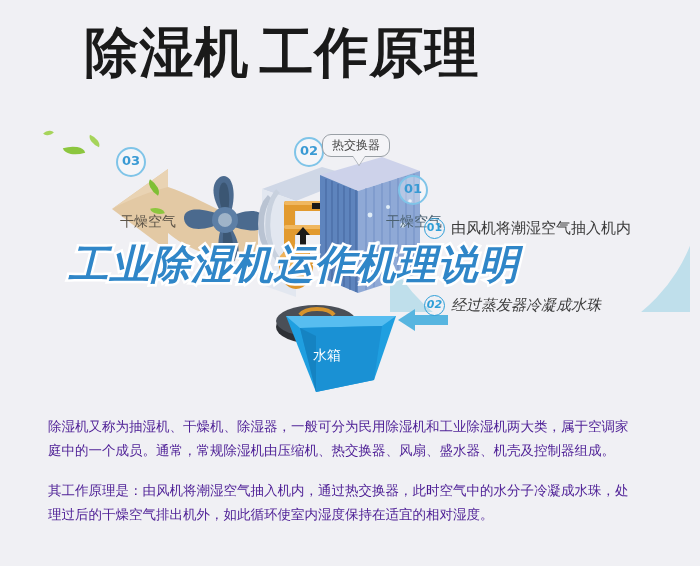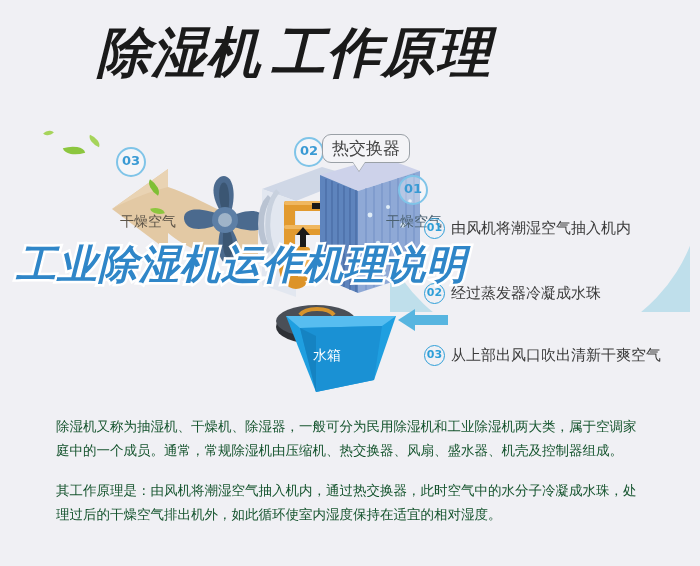--- a/index.html
+++ b/index.html
@@ -7,23 +7,22 @@
     width:700px;height:566px;
     background:#f0f0f4;
     font-family:"DejaVu Sans","Liberation Sans",sans-serif;
     overflow:hidden;
     position:relative;
   }
   .page{position:relative;width:700px;height:566px;background:#f0f0f4;}
 
   
   .header{
-    position:absolute;left:16px;top:24px;width:556px;
+    position:absolute;left:4px;top:24px;width:556px;
     text-align:center;
-    font-style:italic;
   }
   .header .t1,.header .t2{
     display:inline-block;
     font-size:54px;line-height:58px;
     font-weight:bold;color:#1a1a1a;
     letter-spacing:1px;
     vertical-align:middle;
   }
   .header .t1{font-weight:700;}
   .header .t2{margin-left:10px;font-weight:700;}
@@ -88,35 +87,35 @@
     position:absolute;color:#4a4a4a;font-size:14px;white-space:nowrap;
   }
   .lbl.dry{left:120px;top:88px;color:#5b5347;}
   .lbl.humid{left:386px;top:88px;color:#4a6070;}
   .lbl.tank{left:313px;top:222px;color:#ffffff;font-size:14px;}
 
   
   .callout{
     position:absolute;left:322px;top:9px;
     padding:2px 9px;border:1.5px solid #9aa0a6;border-radius:9px;
-    background:#f4f4f7;color:#444;font-size:17px;white-space:nowrap;
+    background:#f4f4f7;color:#444;font-size:12px;white-space:nowrap;
   }
   .callout:after{
     content:"";position:absolute;left:30px;bottom:-9px;
     width:0;height:0;border-left:6px solid transparent;
     border-right:6px solid transparent;border-top:9px solid #f4f4f7;
     filter:drop-shadow(0 1px 0 #9aa0a6);
   }
 
   
   .tank{position:absolute;left:282px;top:185px;width:118px;height:85px;}
 
   
   .overlay{
-    position:absolute;left:16px;top:243px;width:580px;text-align:left;
+    position:absolute;left:4px;top:243px;width:580px;text-align:center;
     pointer-events:none;
   }
   .overlay div{
     font-size:40px;line-height:43px;font-weight:bold;
     font-style:italic;
     color:#2f86c8;
     letter-spacing:1px;
     -webkit-text-stroke:5px #ffffff;
     paint-order:stroke fill;
     text-shadow:0 0 0 #fff;
@@ -127,27 +126,27 @@
   .step{
     position:absolute;color:#3b3b3b;font-size:15px;white-space:nowrap;
   }
   .step .sn{
     display:inline-block;width:19px;height:19px;line-height:17px;
     border-radius:50%;border:1.5px solid #2f9fd8;color:#2f9fd8;
     font-size:11px;font-weight:bold;text-align:center;margin-right:6px;
     vertical-align:2px;
   }
   .step.s01{left:424px;top:218px;}
-  .step.s02{left:424px;top:283px;}
+  .step.s02{left:424px;top:295px;font-style:italic;}
   .step.s03{left:424px;top:345px;}
 
   
   .desc{
-    position:absolute;left:56px;top:414px;width:590px;
-    color:#14532d;font-size:13.5px;line-height:24px;
+    position:absolute;left:48px;top:414px;width:590px;
+    color:#4c1d95;font-size:13.5px;line-height:24px;
   }
   .desc p{margin:0 0 16px 0;}
   .desc p:last-child{margin-bottom:13px;}
 </style>
 </head>
 <body>
 
 <div class="page">
 
   <div class="header">
@@ -277,23 +276,20 @@
     <div class="lbl humid">干燥空气</div>
     <div class="lbl tank">水箱</div>
   </div>
 
   <div class="step s01">
     <span class="sn">01</span><span>由风机将潮湿空气抽入机内</span>
   </div>
   <div class="step s02">
     <span class="sn">02</span><span>经过蒸发器冷凝成水珠</span>
   </div>
-  <div class="step s03">
-    <span class="sn">03</span><span>从上部出风口吹出清新干爽空气</span>
-  </div>
 
   <div class="overlay">
     <div class="ln1">工业除湿机运作机理说明</div>
   </div>
 
   <div class="desc">
     <p>除湿机又称为抽湿机、干燥机、除湿器，一般可分为民用除湿机和工业除湿机两大类，属于空调家庭中的一个成员。通常，常规除湿机由压缩机、热交换器、风扇、盛水器、机壳及控制器组成。</p>
     <p>其工作原理是：由风机将潮湿空气抽入机内，通过热交换器，此时空气中的水分子冷凝成水珠，处理过后的干燥空气排出机外，如此循环使室内湿度保持在适宜的相对湿度。</p>
   </div>
 

